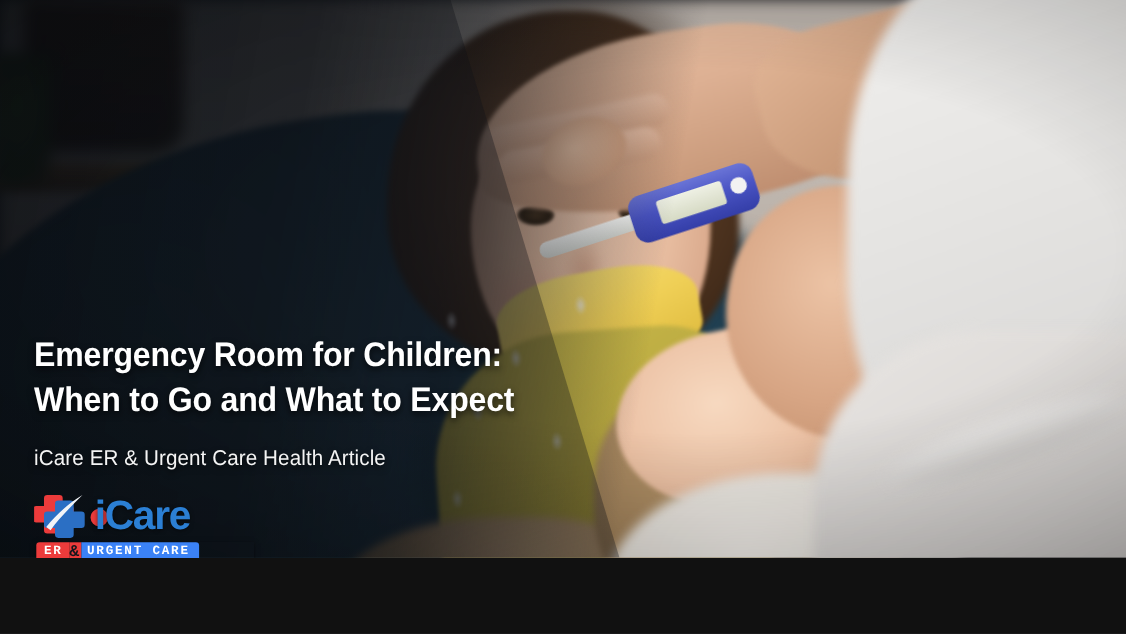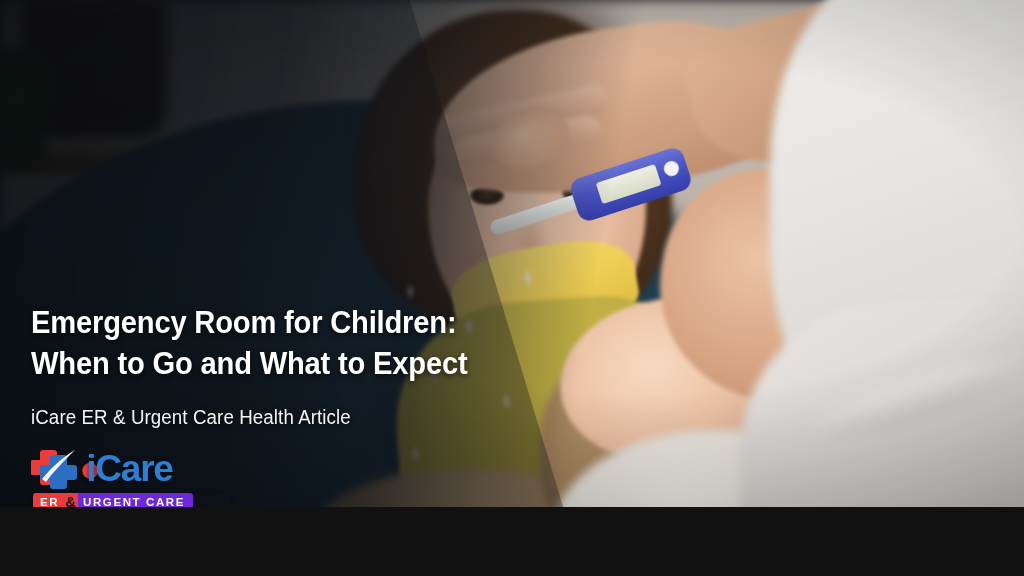--- a/index.html
+++ b/index.html
@@ -428,38 +428,39 @@
   .tagline {
     display: flex;
     align-items: stretch;
     margin-top: 3px;
     margin-left: 2px;
     height: 17px;
     font-size: 11.5px;
     font-weight: bold;
     letter-spacing: 1.6px;
     box-shadow: 0 1px 4px rgba(0,0,0,.5);
+    font-family: Liberation Mono, monospace;
   }
   .tag-er {
     background: #ec3b3b;
     color: #ffffff;
     padding: 0 6px 0 7px;
     display: flex; align-items: center;
     border-radius: 3px 0 0 3px;
   }
   .tag-amp {
     background: #ec3b3b;
     color: #14161c;
     display: flex; align-items: center;
     font-size: 15px;
     letter-spacing: 0;
     padding-right: 2px;
   }
   .tag-uc {
-    background: #6d28d9;
+    background: #3b82f6;
     color: #ffffff;
     padding: 0 8px 0 5px;
     display: flex; align-items: center;
     border-radius: 0 3px 3px 0;
   }
 </style>
 </head>
 <body>
 
 <div id="banner">

